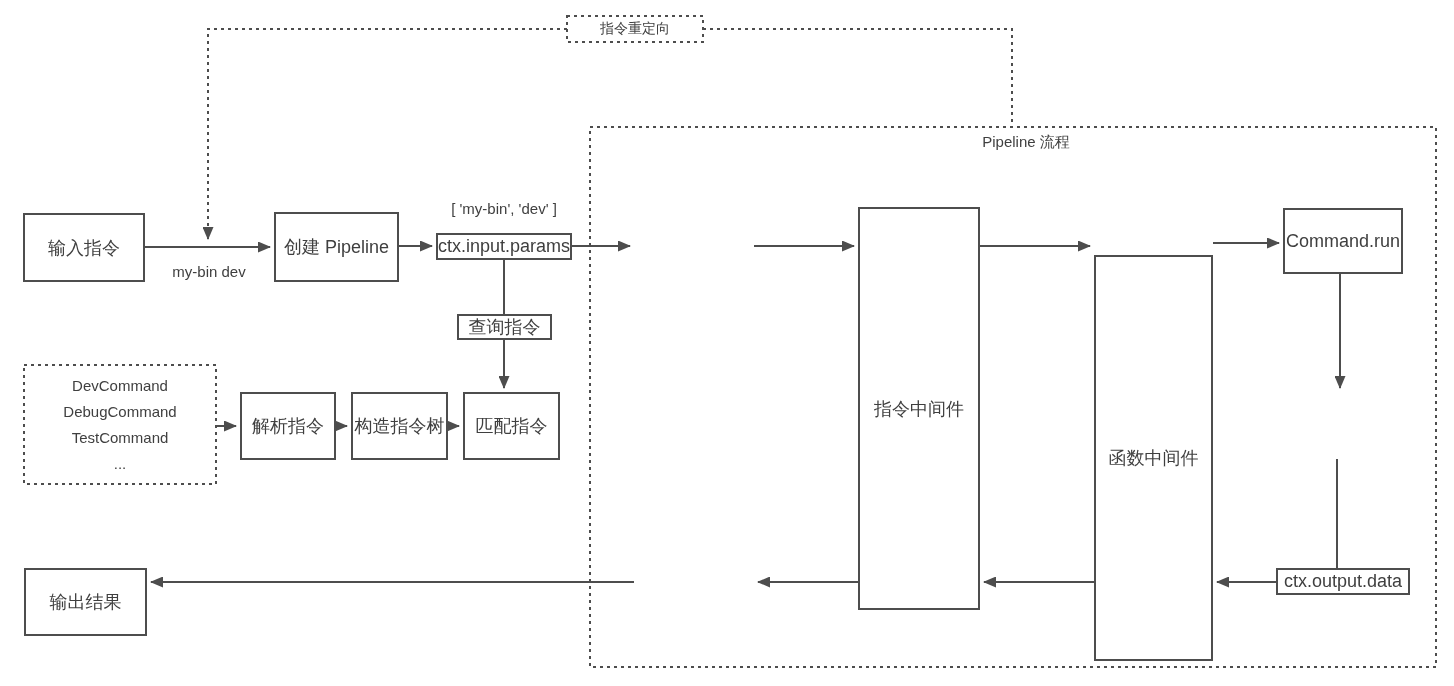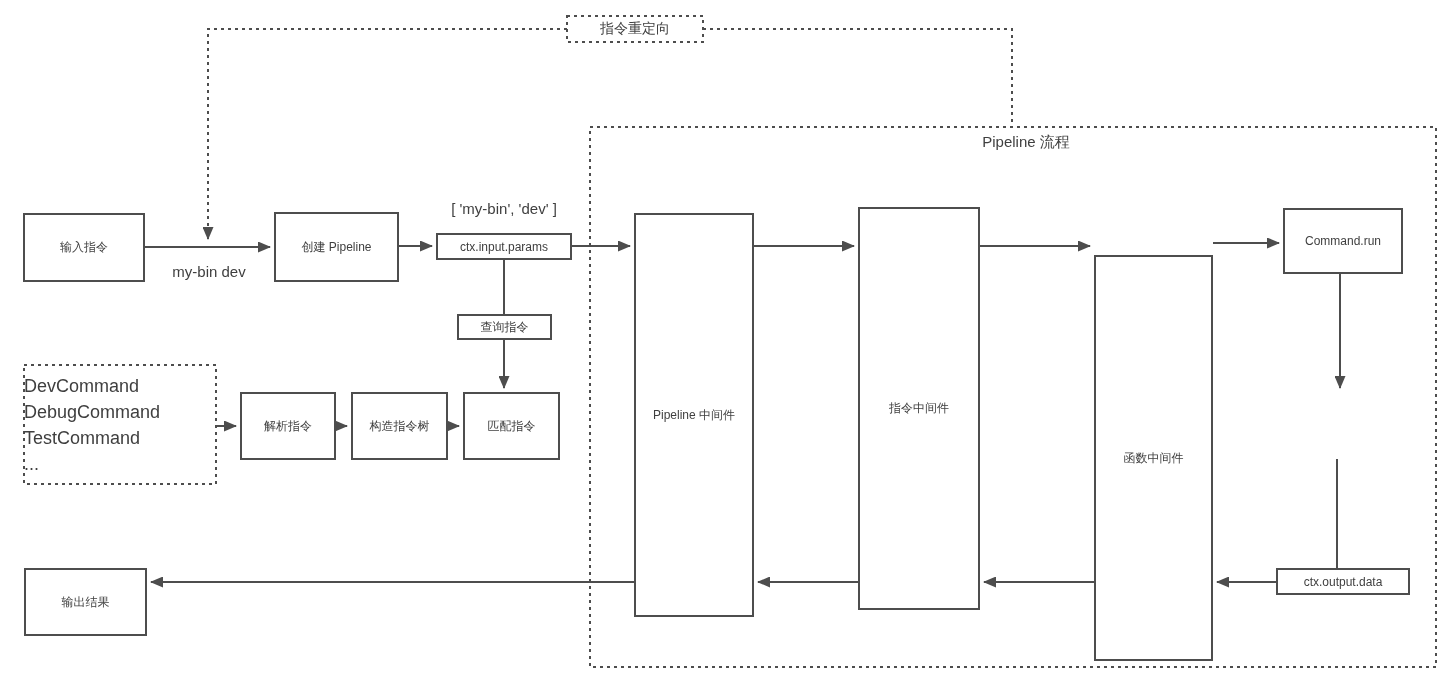--- a/index.html
+++ b/index.html
@@ -20,35 +20,35 @@
   #connectors{position:absolute;left:0;top:0;width:1454px;height:686px;}
   #connectors line,#connectors polyline,#connectors rect{
     stroke:var(--line);stroke-width:2;fill:none;
   }
   #connectors .dotted{stroke-dasharray:3 4;}
   #connectors marker path{fill:var(--line);stroke:none;}
   .node{
     position:absolute;box-sizing:border-box;
     border:2px solid var(--line);background:#fff;
     display:flex;align-items:center;justify-content:center;
-    font-size:12px;white-space:nowrap;
+    font-size:18px;white-space:nowrap;
   }
   .overlay{
     position:absolute;box-sizing:border-box;background:transparent;
     display:flex;align-items:center;justify-content:center;
     font-size:15px;white-space:nowrap;
   }
   .label{
     position:absolute;font-size:15px;white-space:nowrap;
     text-align:center;
   }
   .cmdlist{
     position:absolute;box-sizing:border-box;
-    display:flex;flex-direction:column;align-items:flex-start;justify-content:center;
-    font-size:18px;line-height:26px;
+    display:flex;flex-direction:column;align-items:center;justify-content:center;
+    font-size:15px;line-height:26px;
   }
 </style>
 </head>
 <body>
 
 <div id="canvas">
 
   <svg id="connectors" width="1454" height="686" viewBox="0 0 1454 686" xmlns="http://www.w3.org/2000/svg">
     <defs>
       <marker id="arrow" markerUnits="userSpaceOnUse" markerWidth="13" markerHeight="11" refX="12" refY="5.5" orient="auto">
@@ -99,19 +99,18 @@
 
   <div class="node" style="left:23px;top:213px;width:122px;height:69px;">输入指令</div>
   <div class="node" style="left:274px;top:212px;width:125px;height:70px;">创建 Pipeline</div>
   <div class="node" style="left:436px;top:233px;width:136px;height:27px;">ctx.input.params</div>
   <div class="node" style="left:457px;top:314px;width:95px;height:26px;">查询指令</div>
   <div class="node" style="left:240px;top:392px;width:96px;height:68px;">解析指令</div>
   <div class="node" style="left:351px;top:392px;width:97px;height:68px;">构造指令树</div>
   <div class="node" style="left:463px;top:392px;width:97px;height:68px;">匹配指令</div>
   <div class="node" style="left:24px;top:548px;width:123px;height:68px;margin-top:20px;">输出结果</div>
 
-  <div class="node" style="left:634px;top:213px;width:120px;height:404px;">Pipeline 中间件</div>
   <div class="node" style="left:858px;top:207px;width:122px;height:403px;">指令中间件</div>
   <div class="node" style="left:1094px;top:207px;width:119px;height:406px;margin-top:48px;">函数中间件</div>
   <div class="node" style="left:1283px;top:208px;width:120px;height:66px;">Command.run</div>
   <div class="node" style="left:1276px;top:568px;width:134px;height:27px;">ctx.output.data</div>
 
 </div>
 
 </body></html>

